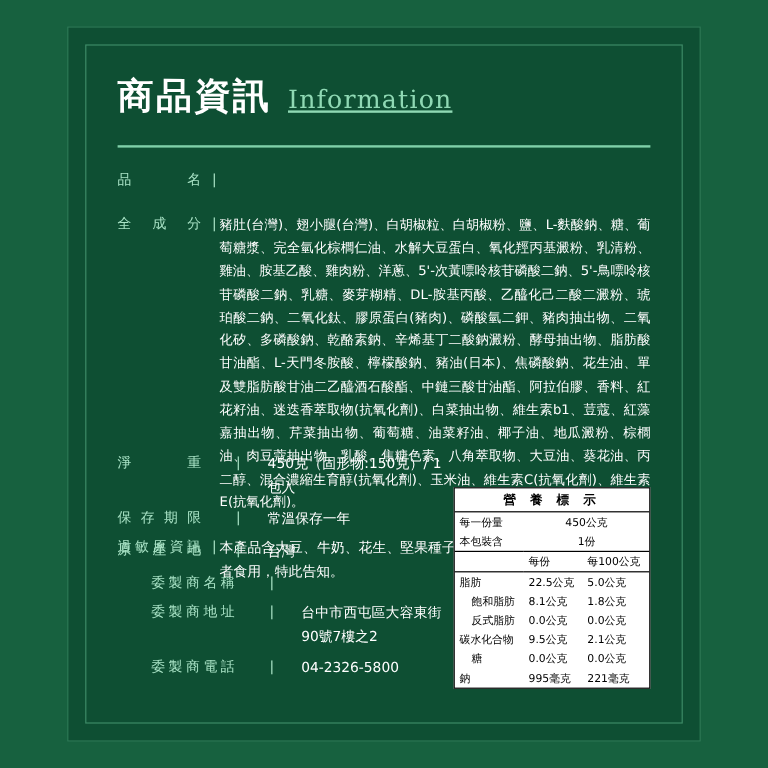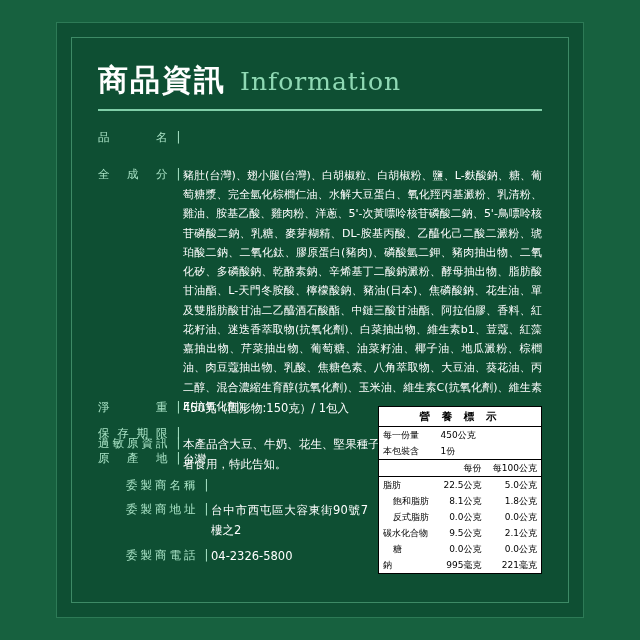--- a/index.html
+++ b/index.html
@@ -31,35 +31,36 @@
     bottom: 14px;
     border: 1px solid #3d8a66;
     box-sizing: border-box;
     padding: 22px 26px 0 26px;
   }
   .title-row {
     display: flex;
     align-items: baseline;
     gap: 14px;
     border-bottom: 2px solid #7fcfa8;
-    padding-bottom: 8px;
+    padding-bottom: 20px;
     margin-bottom: 18px;
   }
   .title-cn {
     font-family: "DejaVu Serif", "Liberation Serif", serif;
     font-size: 30px;
     color: #ffffff;
     letter-spacing: 2px;
     font-weight: bold;
   }
   .title-en {
     font-family: "DejaVu Serif", "Liberation Serif", serif;
-    font-size: 25px;
+    font-size: 21px;
     color: #8fd9b4;
     letter-spacing: 1px;
+    text-decoration: underline;
   }
   .row {
     display: flex;
     margin-bottom: 9px;
     line-height: 1.55;
   }
   .label {
     width: 76px;
     flex: 0 0 76px;
     color: #a9e3c6;
@@ -116,30 +117,30 @@
     border-collapse: collapse;
   }
   .nutri td {
     padding: 1.5px 4px;
     font-size: 9px;
     vertical-align: middle;
   }
   .nutri tr.borderline td {
     border-bottom: 1px solid #000;
   }
-  .nutri td.rt { text-align: right; }
-  .nutri td.ct { }
+  .nutri td.rt { }
+  .nutri td.ct { text-align: center; }
   .nutri td.indent { padding-left: 14px; }
   .lower-left {
     position: absolute;
     left: 26px;
     bottom: 28px;
     width: 270px;
   }
-  .lower-left .row { margin-bottom: 7px; }
+  .lower-left .row { margin-bottom: 7px; gap: 20px; }
   .mid-block {
     margin-top: 4px;
     margin-left: 28px;
   }
 </style>
 </head>
 <body>
 
 <div class="page">
   <div class="inner">
@@ -172,20 +173,21 @@
 
     <div class="lower-left">
       <div class="row">
         <div class="label">淨重</div>
         <div class="sep">|</div>
         <div class="value">450克（固形物:150克）/ 1包入</div>
       </div>
       <div class="row">
         <div class="label">保存期限</div>
         <div class="sep">|</div>
+        <div class="value">常溫保存一年</div>
       </div>
       <div class="row">
         <div class="label">原產地</div>
         <div class="sep">|</div>
         <div class="value">台灣</div>
       </div>
       <div class="mid-block">
         <div class="row">
           <div class="label">委製商名稱</div>
           <div class="sep">|</div>

